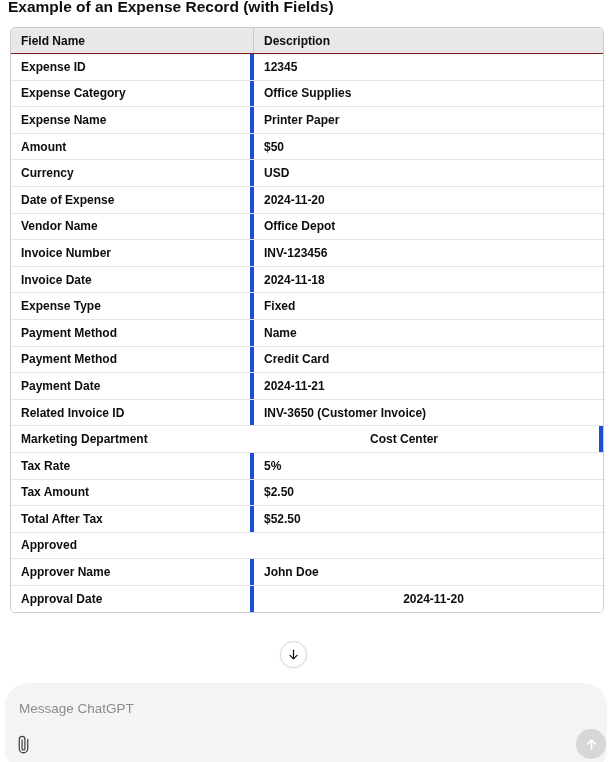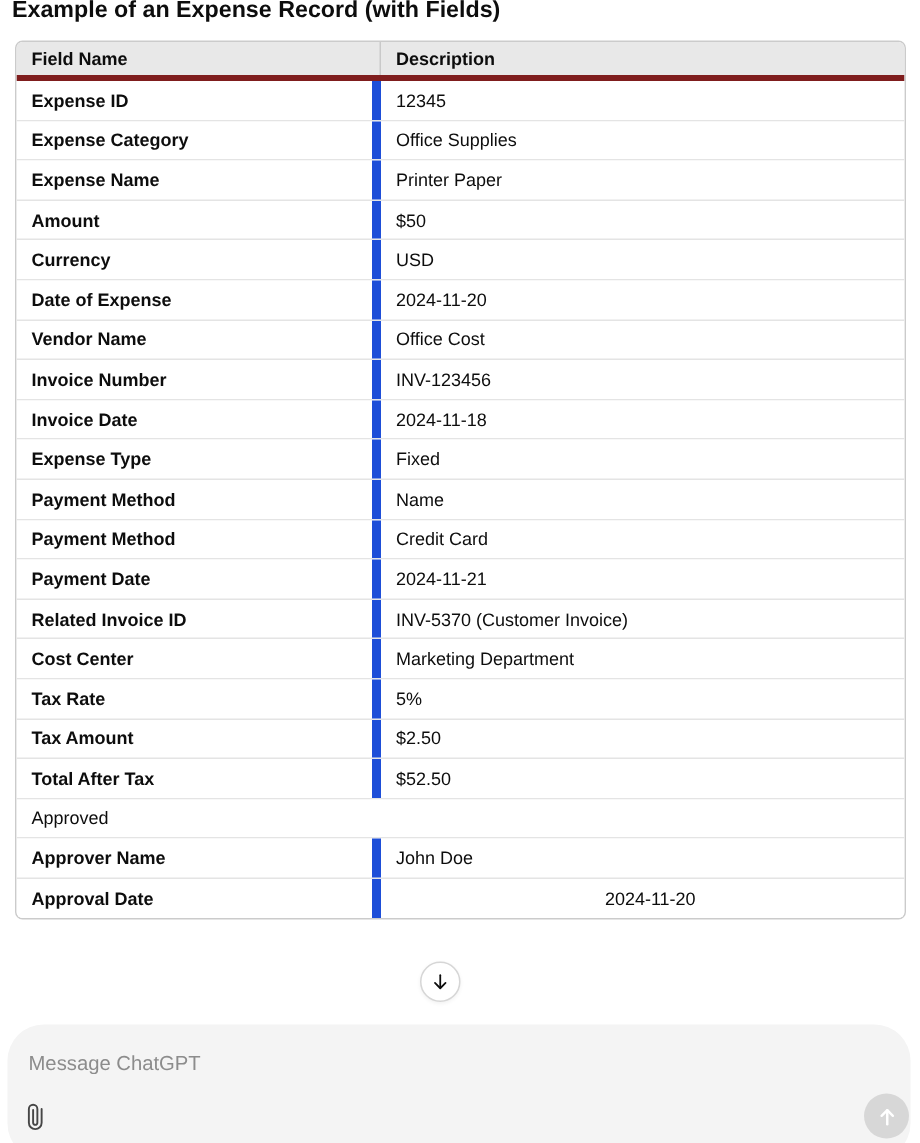--- a/index.html
+++ b/index.html
@@ -26,47 +26,47 @@
     width: 594px;
     border: 1px solid #cbcbcb;
     border-radius: 5px;
     overflow: hidden;
     background: #ffffff;
   }
   .thead {
     display: flex;
     background: #e8e8e8;
     height: 26px;
-    border-bottom: 4px solid #7f1d1d;
+    border-bottom: 1px solid #7f1d1d;
     align-items: center;
     font-size: 12px;
     font-weight: 700;
   }
   .trow {
     display: flex;
     height: 26.6px;
     align-items: center;
     border-bottom: 1px solid #e4e4e4;
     font-size: 12px;
     background: #ffffff;
   }
   .trow:last-child { border-bottom: none; text-align: center; }
   .tcell { padding-left: 10px; overflow: hidden; white-space: nowrap; }
   .col-field {
     width: 243px;
     flex: 0 0 243px;
-    border-right: 6px solid #1d4ed8;
+    border-right: 4px solid #1d4ed8;
     align-self: stretch;
     display: flex;
     align-items: center;
   }
   .thead .col-field { border-right: 1px solid #c9c9c9; }
   .col-desc { flex: 1; }
   .trow .col-field { font-weight: 600; }
-  .trow .col-desc { font-weight: 400; }
+  .trow .col-desc { font-weight: 700; }
 
   .scroll-down-btn {
     position: absolute;
     left: 280px; top: 641px;
     width: 27px; height: 27px;
     border-radius: 50%;
     background: #ffffff;
     border: 1px solid #d6d6d6;
     box-shadow: 0 1px 3px rgba(0,0,0,0.06);
     display: flex;
@@ -157,21 +157,21 @@
       <div class="trow">
     <div class="tcell col-field">Currency</div>
     <div class="tcell col-desc">USD</div>
   </div>
       <div class="trow">
     <div class="tcell col-field">Date of Expense</div>
     <div class="tcell col-desc">2024-11-20</div>
   </div>
       <div class="trow">
     <div class="tcell col-field">Vendor Name</div>
-    <div class="tcell col-desc">Office Cost</div>
+    <div class="tcell col-desc">Office Depot</div>
   </div>
       <div class="trow">
     <div class="tcell col-field">Invoice Number</div>
     <div class="tcell col-desc">INV-123456</div>
   </div>
       <div class="trow">
     <div class="tcell col-field">Invoice Date</div>
     <div class="tcell col-desc">2024-11-18</div>
   </div>
       <div class="trow">
@@ -185,25 +185,25 @@
       <div class="trow">
     <div class="tcell col-field">Payment Method</div>
     <div class="tcell col-desc">Credit Card</div>
   </div>
       <div class="trow">
     <div class="tcell col-field">Payment Date</div>
     <div class="tcell col-desc">2024-11-21</div>
   </div>
       <div class="trow">
     <div class="tcell col-field">Related Invoice ID</div>
-    <div class="tcell col-desc">INV-5370 (Customer Invoice)</div>
-  </div>
-      <div class="trow">
+    <div class="tcell col-desc">INV-3650 (Customer Invoice)</div>
+  </div>
+      <div class="trow">
+    <div class="tcell col-desc">Marketing Department</div>
     <div class="tcell col-field">Cost Center</div>
-    <div class="tcell col-desc">Marketing Department</div>
   </div>
       <div class="trow">
     <div class="tcell col-field">Tax Rate</div>
     <div class="tcell col-desc">5%</div>
   </div>
       <div class="trow">
     <div class="tcell col-field">Tax Amount</div>
     <div class="tcell col-desc">$2.50</div>
   </div>
       <div class="trow">

